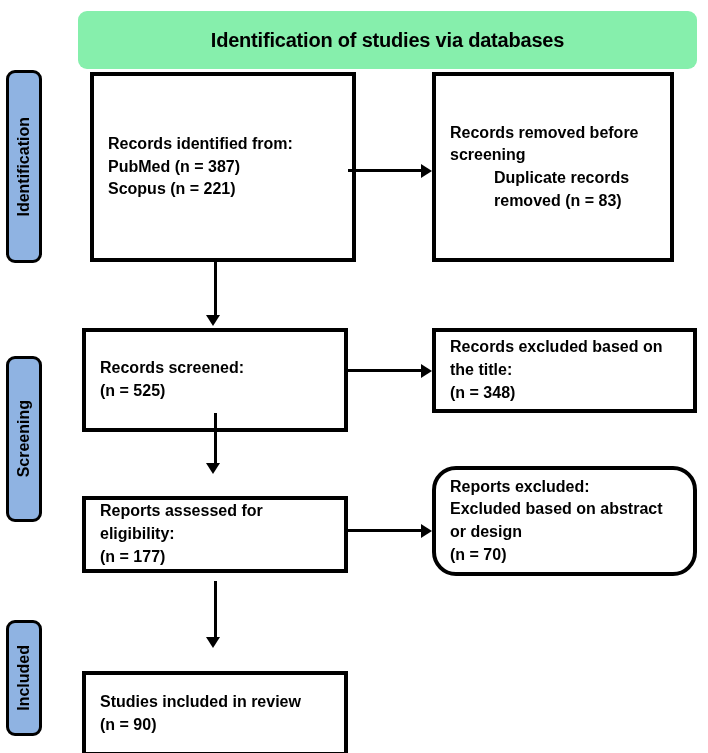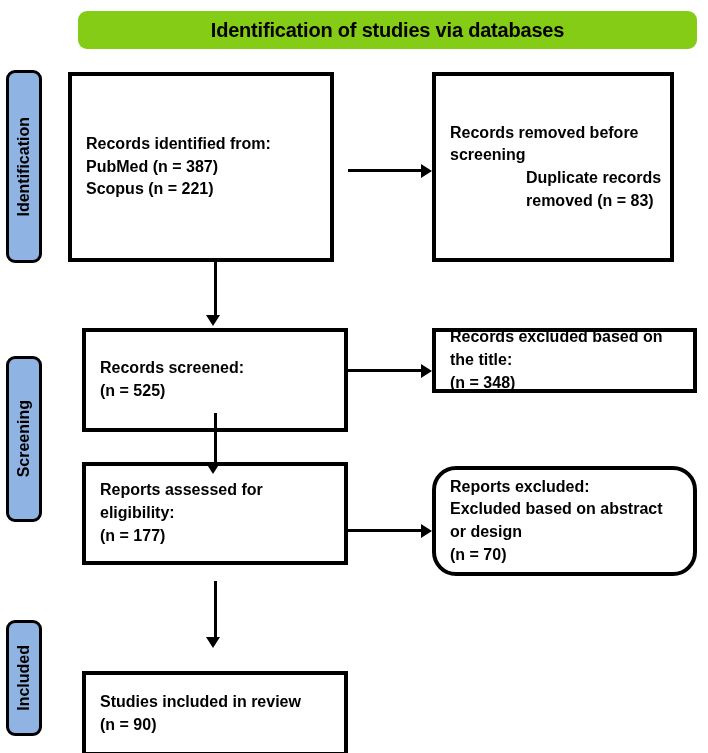--- a/index.html
+++ b/index.html
@@ -15,22 +15,22 @@
     font-family: "Liberation Sans", sans-serif;
     color: #000000;
   }
 
   
   .banner {
     position: absolute;
     left: 78px;
     top: 11px;
     width: 619px;
-    height: 38px;
-    background: #84cc16;
+    height: 58px;
+    background: #86efac;
     border-radius: 9px;
     display: flex;
     align-items: center;
     justify-content: center;
   }
   .banner-text {
     font-size: 20px;
     font-weight: bold;
     letter-spacing: -0.2px;
     color: #000000;
@@ -75,32 +75,32 @@
   }
   .box-text {
     font-size: 16px;
     font-weight: bold;
     line-height: 1.42;
     padding: 0 0 0 14px;
     white-space: pre-line;
     color: #000000;
   }
   .box-text.indented {
-    padding-left: 90px;
-  }
-
-  
-  #box-records-identified { left: 68px; top: 72px;  width: 266px; height: 190px; }
+    padding-left: 58px;
+  }
+
+  
+  #box-records-identified { left: 90px; top: 72px;  width: 266px; height: 190px; }
   #box-records-screened   { left: 82px; top: 328px; width: 266px; height: 104px;  }
-  #box-reports-assessed   { left: 82px; top: 462px; width: 266px; height: 103px; }
+  #box-reports-assessed   { left: 82px; top: 496px; width: 266px; height: 77px; }
   #box-studies-included   { left: 82px; top: 671px; width: 266px; height: 85px;  }
 
   
   #box-records-removed    { left: 432px; top: 72px;  width: 242px; height: 190px; }
-  #box-records-excluded   { left: 432px; top: 328px; width: 265px; height: 65px;  }
+  #box-records-excluded   { left: 432px; top: 328px; width: 265px; height: 85px;  }
   #box-reports-excluded   { left: 432px; top: 466px; width: 265px; height: 110px; border-radius: 24px; }
 
   
   .conn {
     position: absolute;
   }
   .v-line {
     background: #000000;
     width: 3px;
   }

